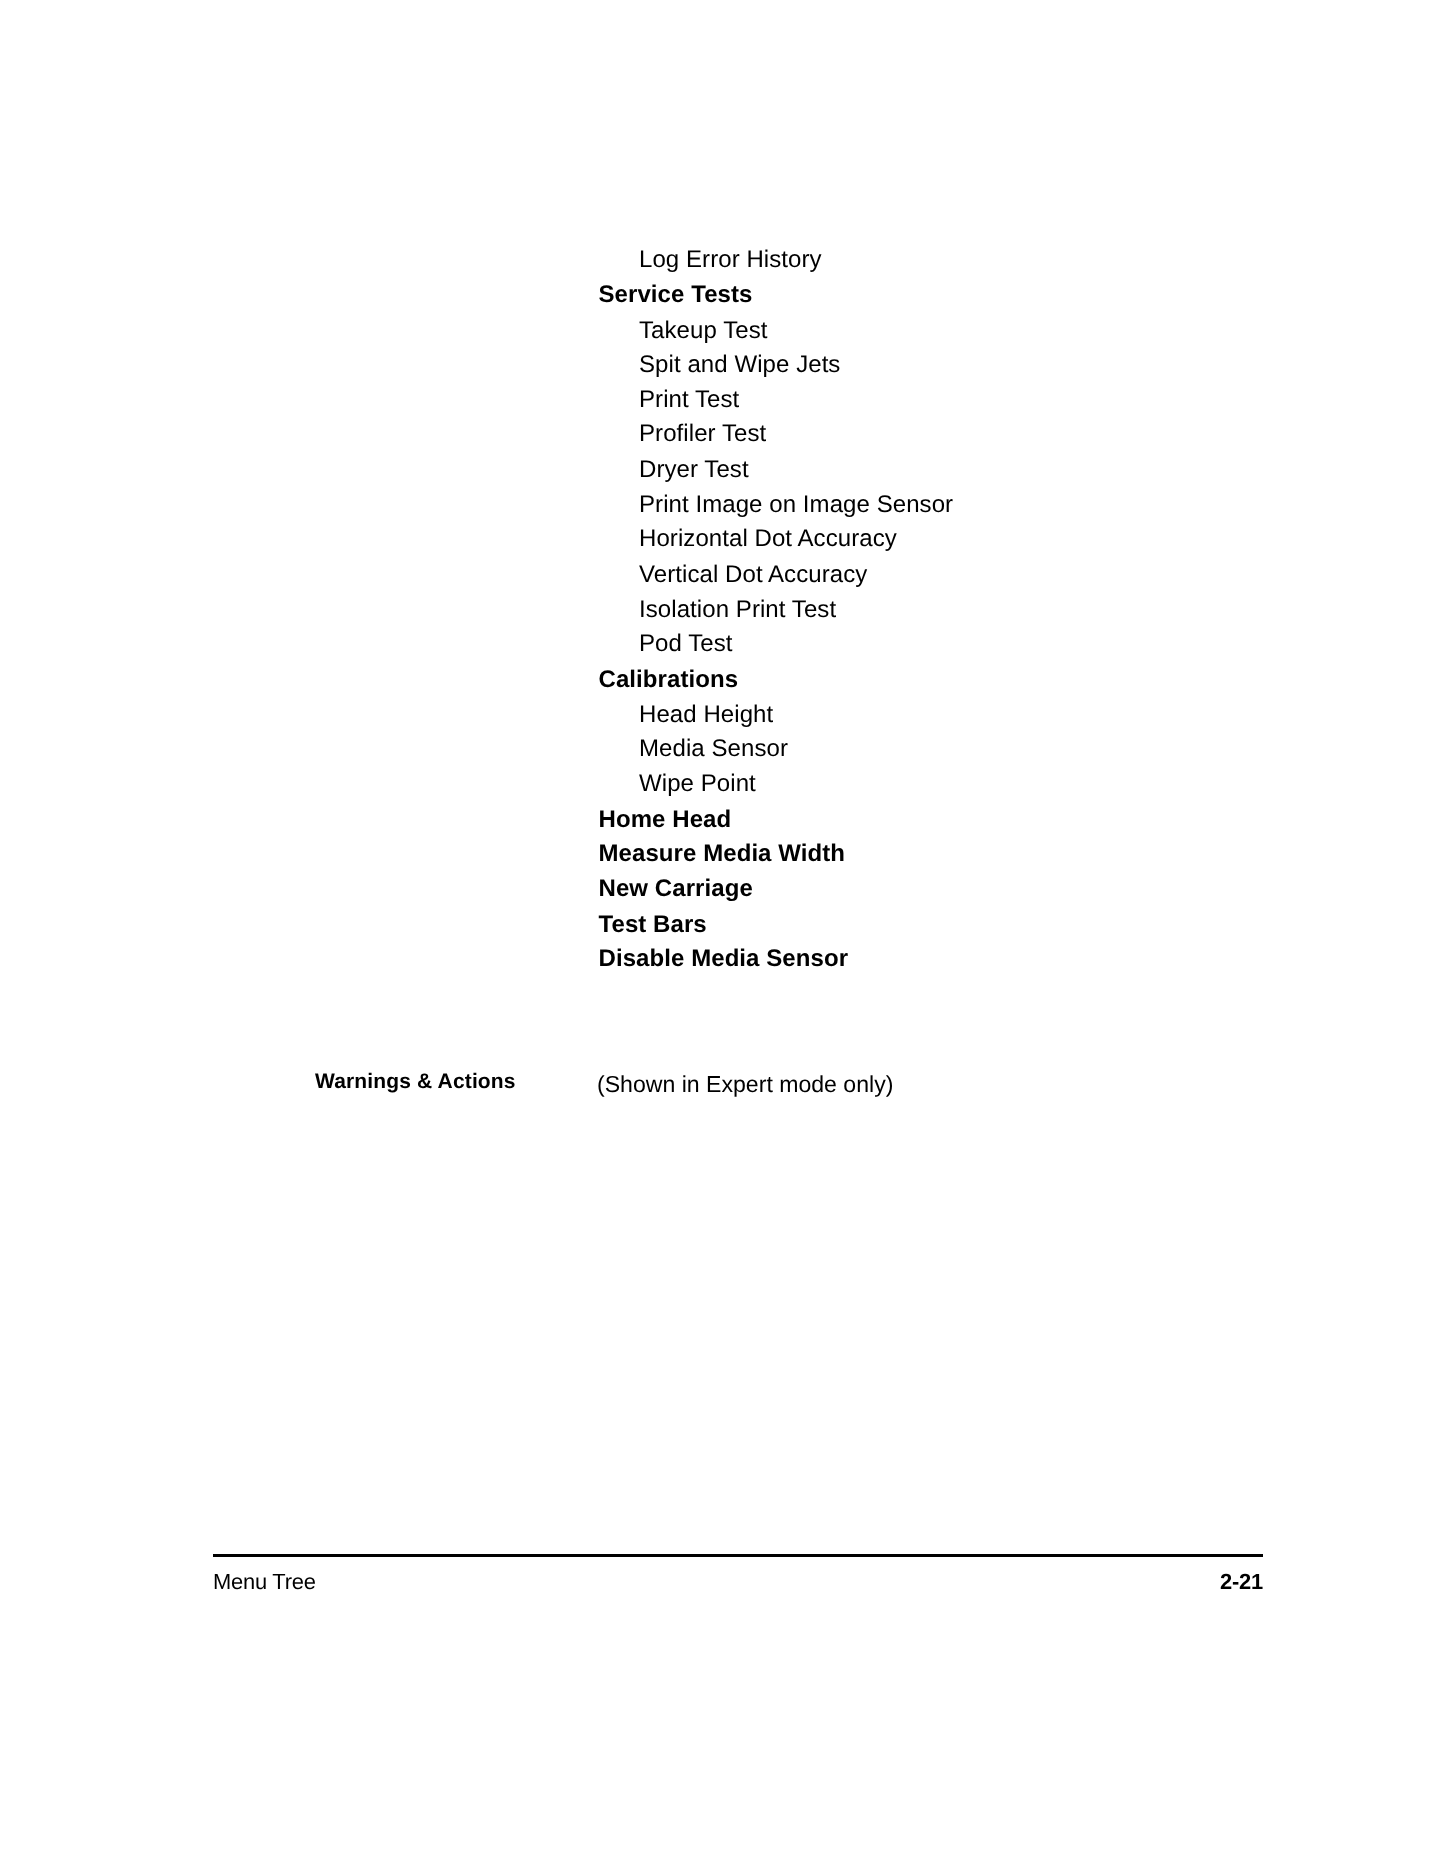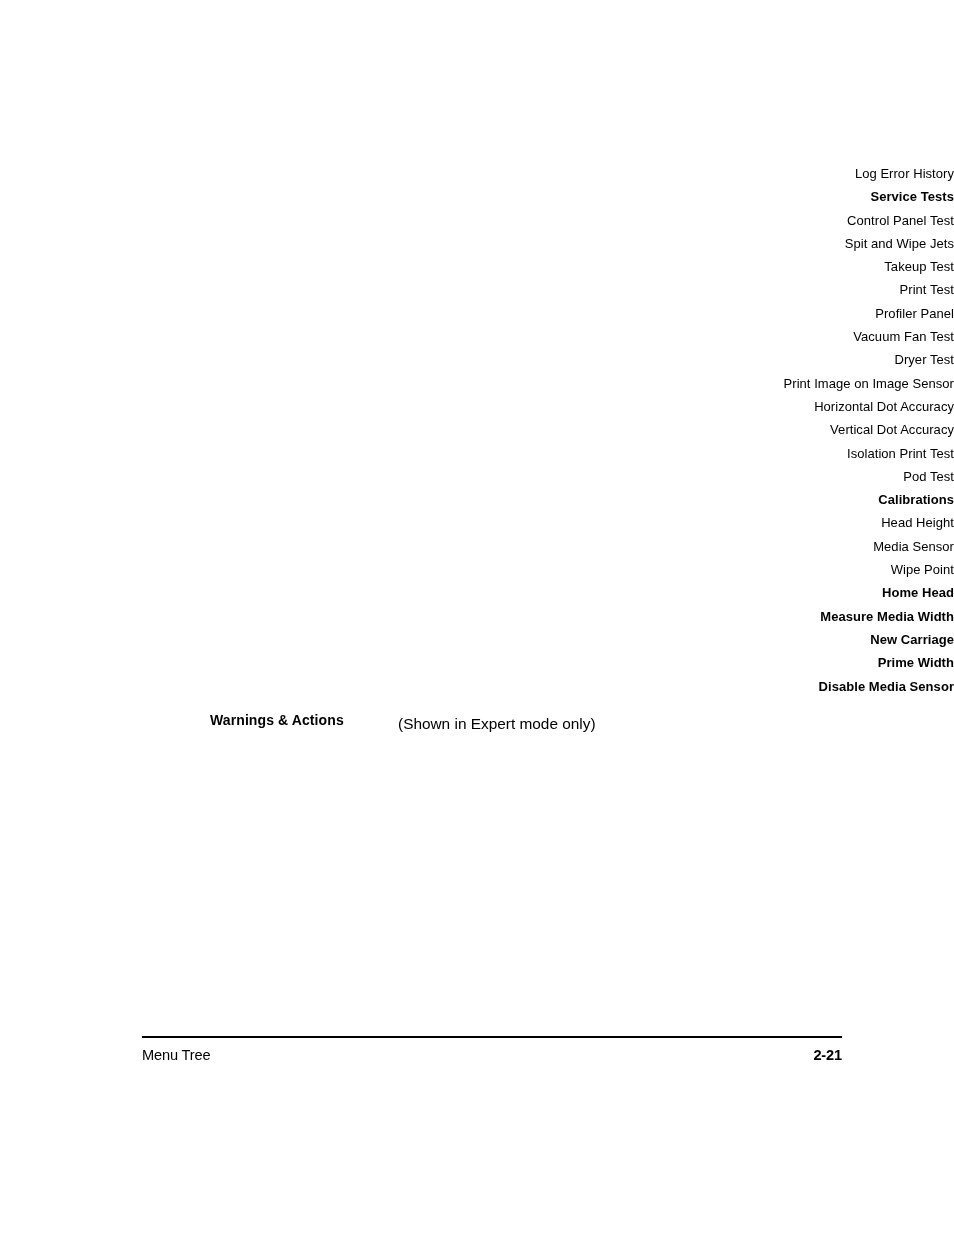--- a/index.html
+++ b/index.html
@@ -30,23 +30,22 @@
     position: absolute;
     left: 0;
     top: 162px;
     width: 954px;
   }
 
   .tree-row {
     height: 23.3px;
     line-height: 23.3px;
     white-space: nowrap;
-    font-size: 13px;
+    font-size: 16px;
     letter-spacing: 0.05px;
-    text-align: right;
   }
 
   
   .tree-row.lvl1 {
     padding-left: 399px;
     font-weight: bold;
   }
 
   
   .tree-row.lvl2 {
@@ -122,40 +121,38 @@
   }
 </style>
 </head>
 <body>
 
 <div class="page">
 
   <div class="menu-tree">
       <div class="tree-row lvl2">Log Error History</div>
       <div class="tree-row lvl1">Service Tests</div>
-      <div class="tree-row lvl2">Control Panel Test</div>
+      <div class="tree-row lvl2">Takeup Test</div>
       <div class="tree-row lvl2">Spit and Wipe Jets</div>
-      <div class="tree-row lvl2">Takeup Test</div>
       <div class="tree-row lvl2">Print Test</div>
-      <div class="tree-row lvl2">Profiler Panel</div>
-      <div class="tree-row lvl2">Vacuum Fan Test</div>
+      <div class="tree-row lvl2">Profiler Test</div>
       <div class="tree-row lvl2">Dryer Test</div>
       <div class="tree-row lvl2">Print Image on Image Sensor</div>
       <div class="tree-row lvl2">Horizontal Dot Accuracy</div>
       <div class="tree-row lvl2">Vertical Dot Accuracy</div>
       <div class="tree-row lvl2">Isolation Print Test</div>
       <div class="tree-row lvl2">Pod Test</div>
       <div class="tree-row lvl1">Calibrations</div>
       <div class="tree-row lvl2">Head Height</div>
       <div class="tree-row lvl2">Media Sensor</div>
       <div class="tree-row lvl2">Wipe Point</div>
       <div class="tree-row lvl1">Home Head</div>
       <div class="tree-row lvl1">Measure Media Width</div>
       <div class="tree-row lvl1">New Carriage</div>
-      <div class="tree-row lvl1">Prime Width</div>
+      <div class="tree-row lvl1">Test Bars</div>
       <div class="tree-row lvl1">Disable Media Sensor</div>
     </div>
 
   <div class="section-block">
     <div class="section-heading">Warnings &amp; Actions</div>
     <div class="section-note">(Shown in Expert mode only)</div>
   </div>
 
   <div class="footer-rule"></div>
 

